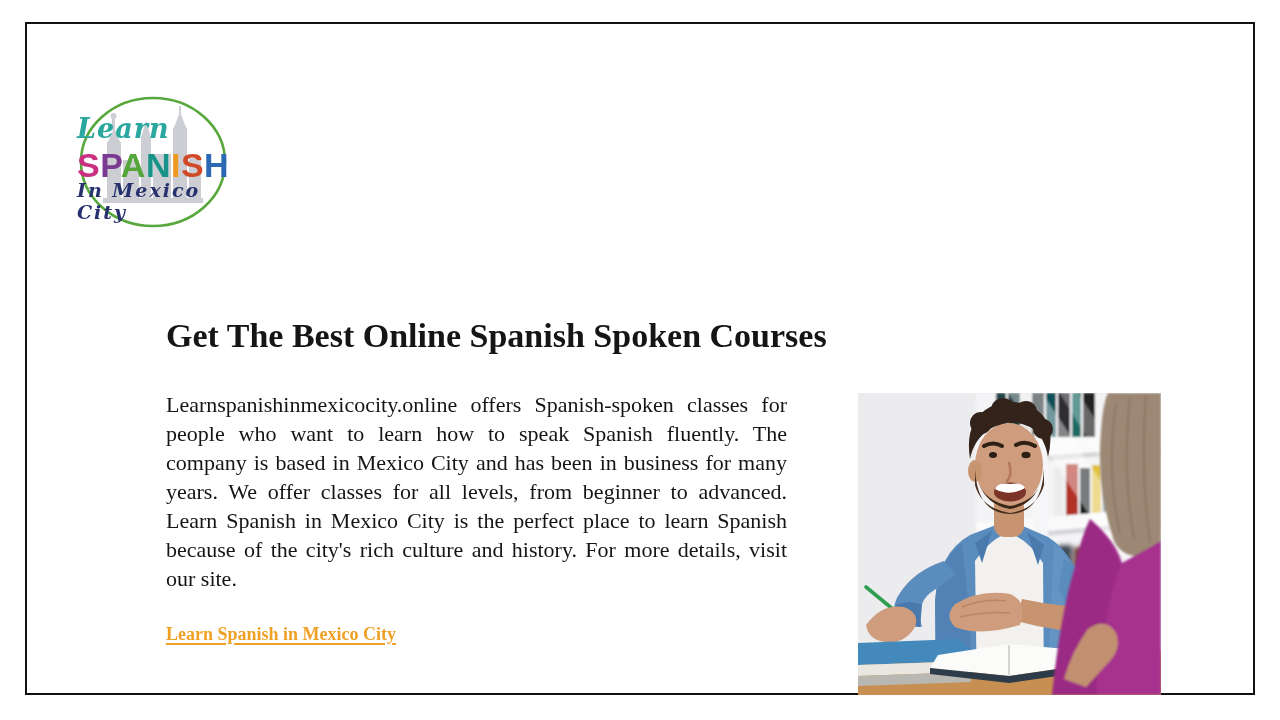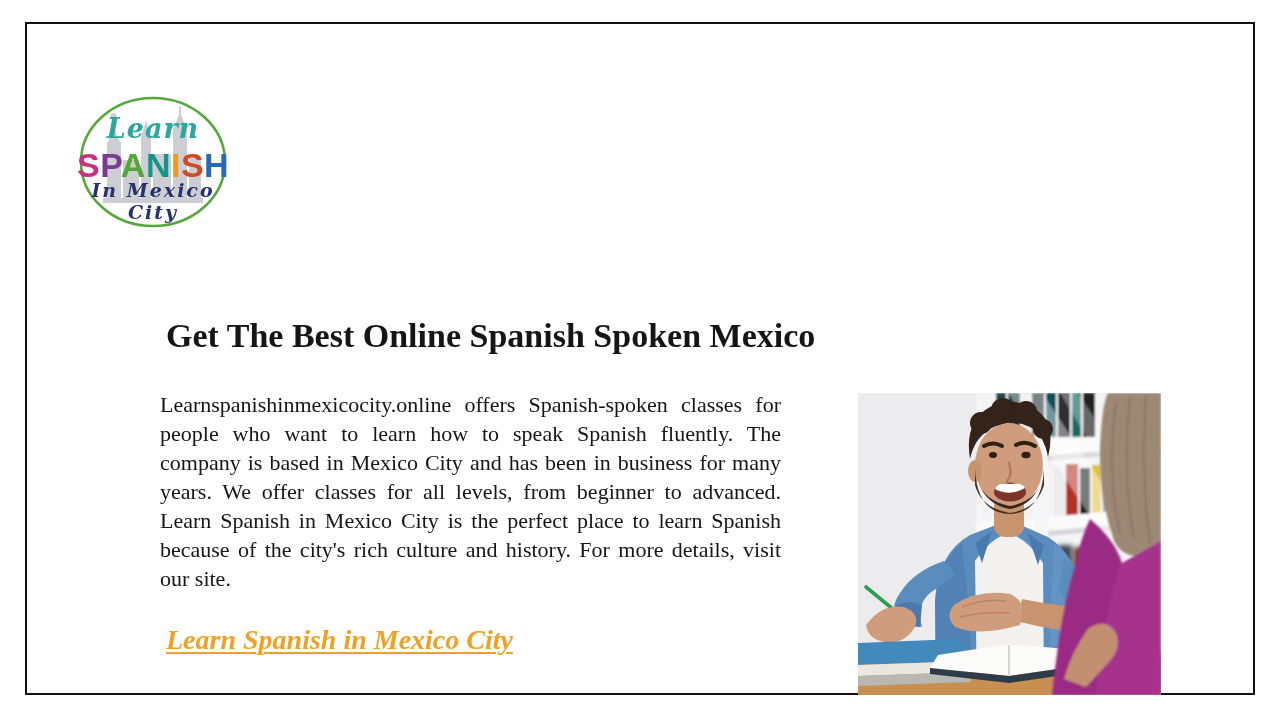--- a/index.html
+++ b/index.html
@@ -5,35 +5,35 @@
   * { margin:0; padding:0; box-sizing:border-box; }
   html,body { width:1280px; height:720px; background:#ffffff; overflow:hidden;
               font-family:"Liberation Serif", serif; }
 
   .frame { position:absolute; left:25px; top:22px; width:1230px; height:673px;
            border:2px solid #111; background:#fff; }
 
   
   .logo { position:absolute; left:50px; top:62px; width:152px; height:150px; }
   .logo svg { position:absolute; left:0; top:0; width:100%; height:100%; }
-  .logo-text { position:absolute; width:100%; text-align:center; }
+  .logo-text { position:absolute; width:100%; text-align:left; }
   .logo-learn { top:27px; font-style:italic; font-weight:bold; font-size:27px;
                 font-family:"DejaVu Serif", serif; letter-spacing:1px; }
   .logo-spanish { top:60px; font-family:"Liberation Sans", sans-serif;
                   font-weight:bold; font-size:34px; letter-spacing:0.5px; }
   .logo-tagline { top:93px; font-style:italic; font-weight:bold; font-size:19px;
                   font-family:"DejaVu Serif", serif; letter-spacing:2px; }
 
   
   .heading { position:absolute; left:139px; top:293px; width:760px;
              font-weight:bold; font-size:34px; color:#151515; }
-  .body-text { position:absolute; left:133px; top:366px; width:621px;
+  .body-text { position:absolute; left:139px; top:366px; width:621px;
                font-size:22px; line-height:29px; text-align:justify; color:#151515; }
   .course-link { position:absolute; left:139px; top:600px; display:inline-block;
-                 font-weight:bold; font-style:italic; font-size:28px;
+                 font-weight:bold; font-size:18px;
                  text-decoration:underline; text-decoration-thickness:2px;
                  text-underline-offset:3px; cursor:pointer; }
 
   
   .photo { position:absolute; left:831px; top:369px; width:303px; height:302px;
            overflow:hidden; }
   .photo svg { width:100%; height:100%; display:block; }
 </style>
 </head>
 <body style="background: rgb(255, 255, 255);">
@@ -61,21 +61,21 @@
         </g>
       </g>
 
       <ellipse cx="76" cy="76" rx="72" ry="64" fill="none" stroke="#57a73c" stroke-width="2.6"></ellipse>
     </svg>
     <div class="logo-text logo-learn" style="color: rgb(42, 167, 158);">Learn</div>
     <div class="logo-text logo-spanish"><span style="color: rgb(201, 48, 127);">S</span><span style="color: rgb(123, 58, 146);">P</span><span style="color: rgb(85, 166, 58);">A</span><span style="color: rgb(24, 147, 135);">N</span><span style="color: rgb(239, 155, 35);">I</span><span style="color: rgb(208, 74, 39);">S</span><span style="color: rgb(44, 105, 180);">H</span></div>
     <div class="logo-text logo-tagline" style="color: rgb(38, 49, 110);">In Mexico City</div>
   </div>
 
-  <h1 class="heading">Get The Best Online Spanish Spoken Mexico</h1>
+  <h1 class="heading">Get The Best Online Spanish Spoken Courses</h1>
 
   <p class="body-text">Learnspanishinmexicocity.online offers Spanish-spoken classes for people who want to learn how to speak Spanish fluently. The company is based in Mexico City and has been in business for many years. We offer classes for all levels, from beginner to advanced. Learn Spanish in Mexico City is the perfect place to learn Spanish because of the city's rich culture and history. For more details, visit our site.</p>
 
   <a class="course-link" href="#" style="color: rgb(239, 161, 37);">Learn Spanish in Mexico City</a>
 
   <div class="photo" role="img" aria-label="Spanish teacher in blue denim shirt smiling and gesturing while talking to a female student at a wooden desk with books and an open notebook, white bookshelf behind">
     <svg viewBox="0 0 303 302" preserveAspectRatio="none">
       <defs>
         <filter id="soft">
             <feGaussianBlur stdDeviation="1.1"></feGaussianBlur>

